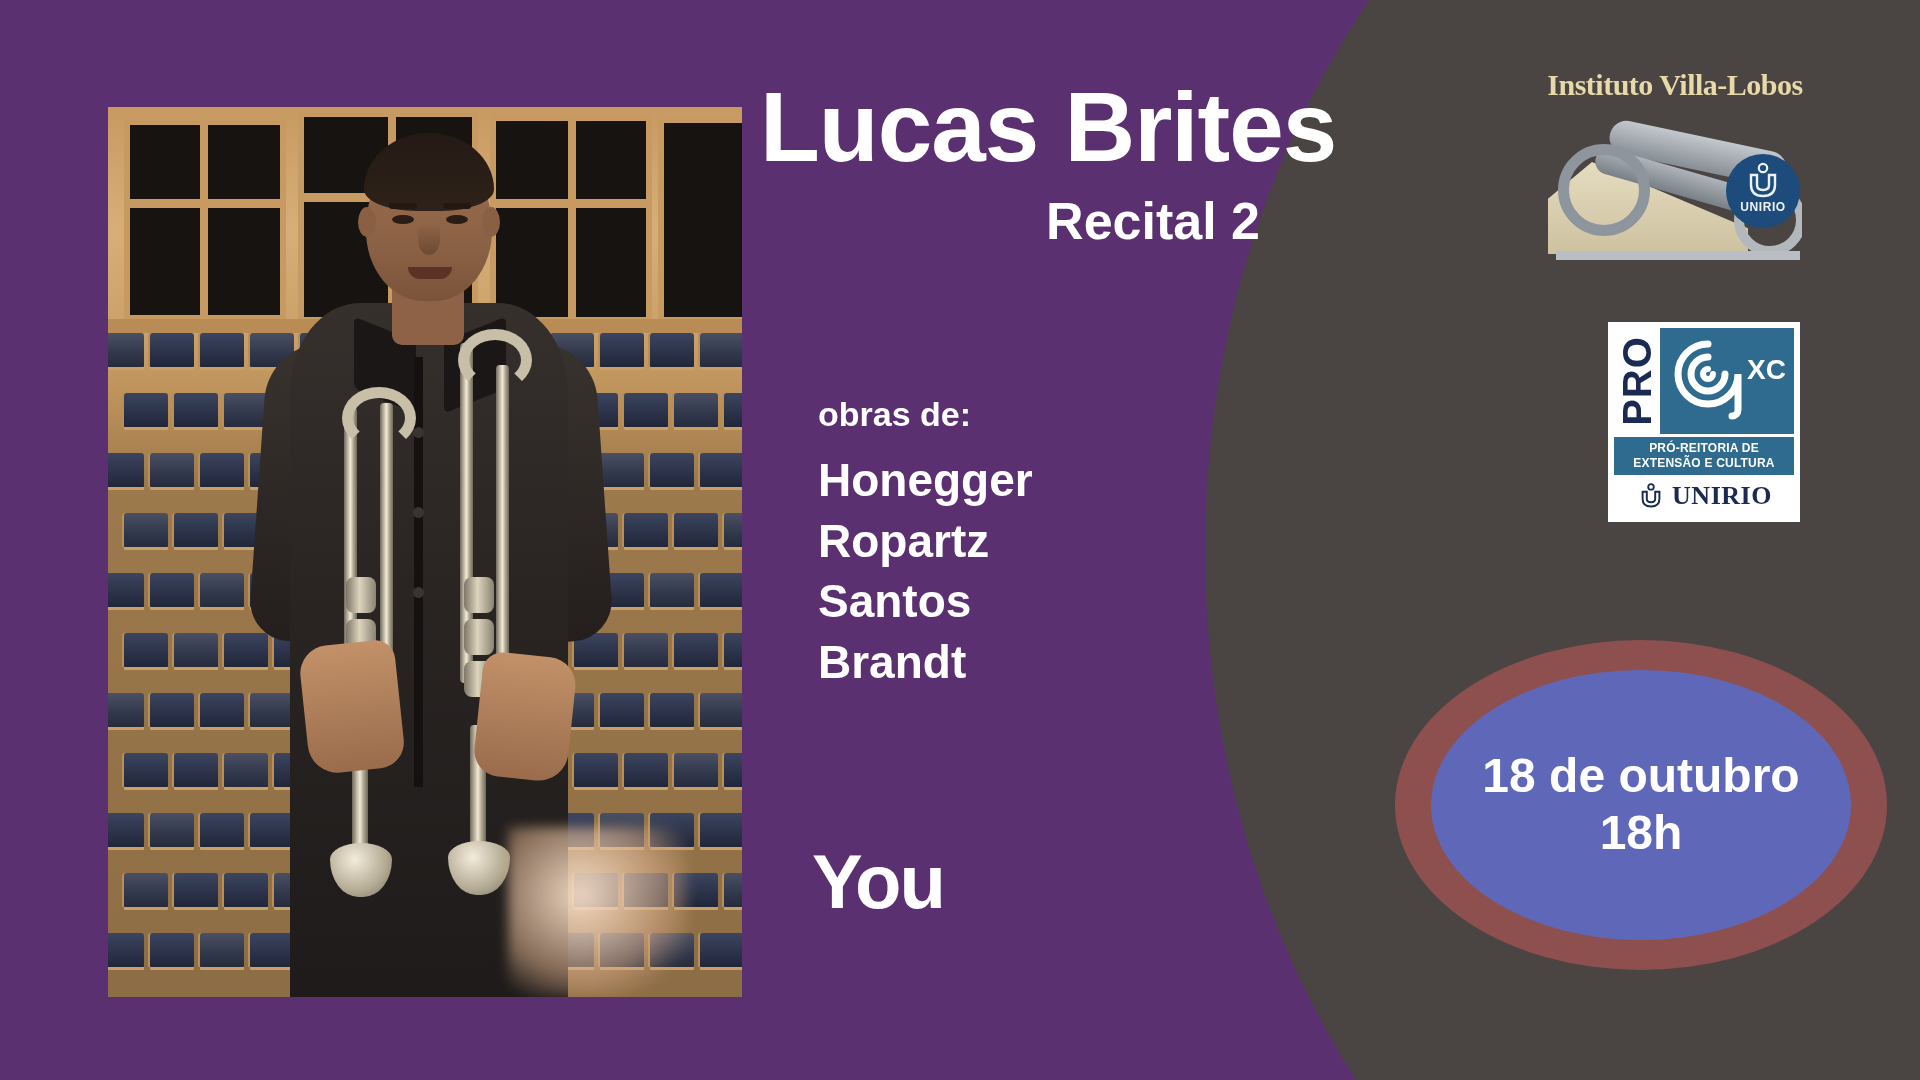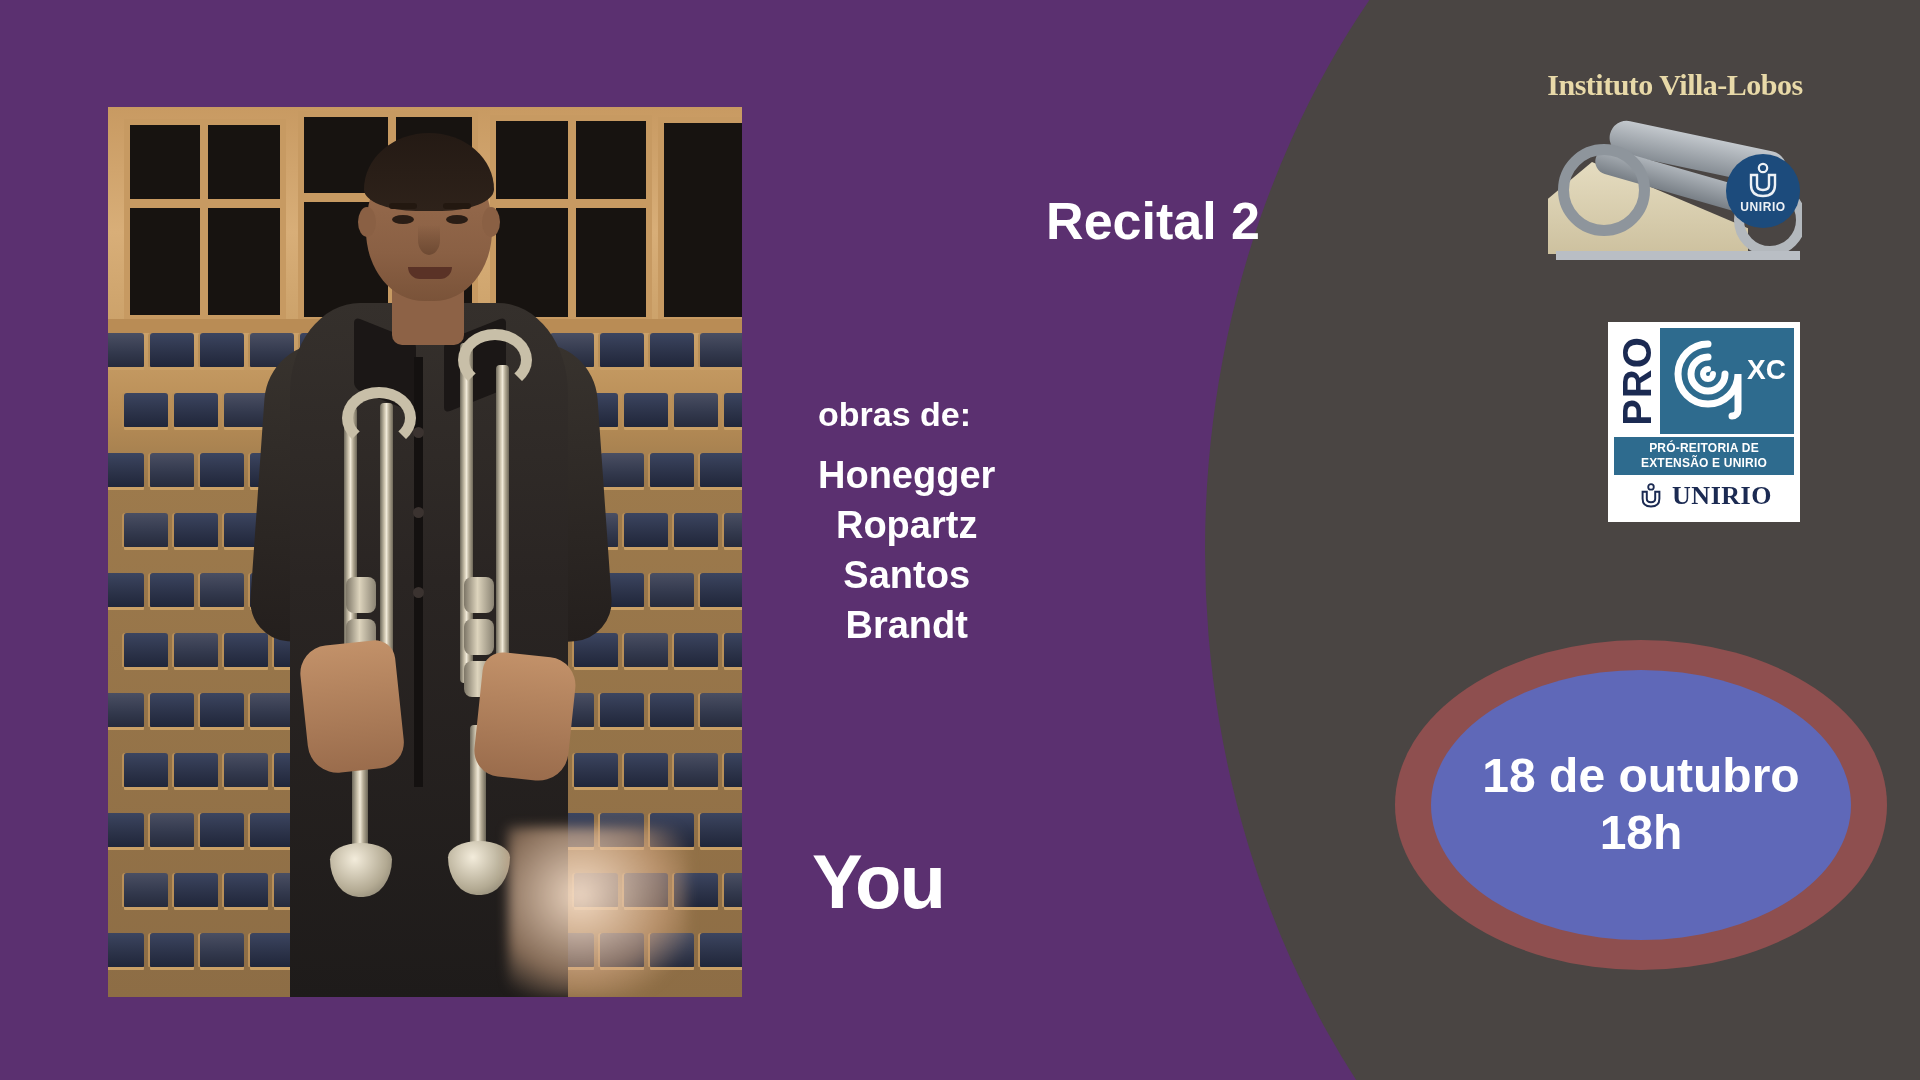--- a/index.html
+++ b/index.html
@@ -121,21 +121,21 @@
   .subtitle{
     position:absolute;left:760px;top:195px;width:500px;text-align:right;
     color:#ffffff;font-size:52px;font-weight:bold;line-height:1;
   }
   .obras-label{
     position:absolute;left:818px;top:395px;
     color:#ffffff;font-size:34px;font-weight:bold;
   }
   .composers{
     position:absolute;left:818px;top:450px;
-    color:#ffffff;font-size:38px;font-weight:bold;line-height:1.32;text-align:center;
+    color:#ffffff;font-size:46px;font-weight:bold;line-height:1.32;
   }
   .composers div{white-space:nowrap;}
 
   
   .yt{position:absolute;left:812px;top:848px;}
   .yt-row{display:flex;align-items:center;}
   .yt-you{color:#ffffff;font-size:76px;font-weight:bold;line-height:.9;letter-spacing:-2px;}
   .yt-tube{
     background:#cf2026;color:#ffffff;font-size:76px;font-weight:bold;line-height:.9;
     letter-spacing:-2px;border-radius:12px;padding:0 12px 8px 12px;margin-left:8px;
@@ -433,20 +433,21 @@
       <div class="tp-valve" style="left:356px;top:554px;"></div>
       <div class="tp-tube" style="left:362px;top:618px;width:16px;height:130px;"></div>
       <div class="tp-bell" style="left:340px;top:734px;width:62px;height:54px;"></div>
     </div>
 
     <div class="handL"></div>
     <div class="handR"></div>
     <div class="blur-hand"></div>
   </div>
 
+  <div class="title">Lucas Brites</div>
   <div class="subtitle">Recital 2</div>
 
   <div class="obras-label">obras de:</div>
   <div class="composers">
     <div>Honegger</div>
     <div>Ropartz</div>
     <div>Santos</div>
     <div>Brandt</div>
   </div>
 
@@ -487,21 +488,21 @@
         <svg class="px-spiral" width="74" height="86" viewBox="0 0 74 86">
           <path d="M36 6 A30 30 0 1 0 66 36 L66 72 A6 6 0 0 1 60 78" fill="none" stroke="#ffffff" stroke-width="7" stroke-linecap="round"></path>
           <path d="M36 19 A17 17 0 1 0 53 36" fill="none" stroke="#ffffff" stroke-width="7" stroke-linecap="round"></path>
           <path d="M36 31 A5 5 0 1 0 41 36" fill="none" stroke="#ffffff" stroke-width="6" stroke-linecap="round"></path>
         </svg>
         <div class="px-xc">XC</div>
       </div>
     </div>
     <div class="px-bar">
       <div>PRÓ-REITORIA DE</div>
-      <div>EXTENSÃO E UNIRIO</div>
+      <div>EXTENSÃO E CULTURA</div>
     </div>
     <div class="px-bottom">
       <svg width="30" height="28" viewBox="0 0 40 40">
         <circle cx="20" cy="7" r="4" fill="none" stroke="#1B2A52" stroke-width="2.6"></circle>
         <path d="M8 14 L14 14 L14 24 Q14 29 20 29 Q26 29 26 24 L26 14 L32 14 L32 24 Q32 35 20 35 Q8 35 8 24 Z" fill="none" stroke="#1B2A52" stroke-width="2.8"></path>
       </svg>
       <div class="px-uni">UNIRIO</div>
     </div>
   </div>
 

